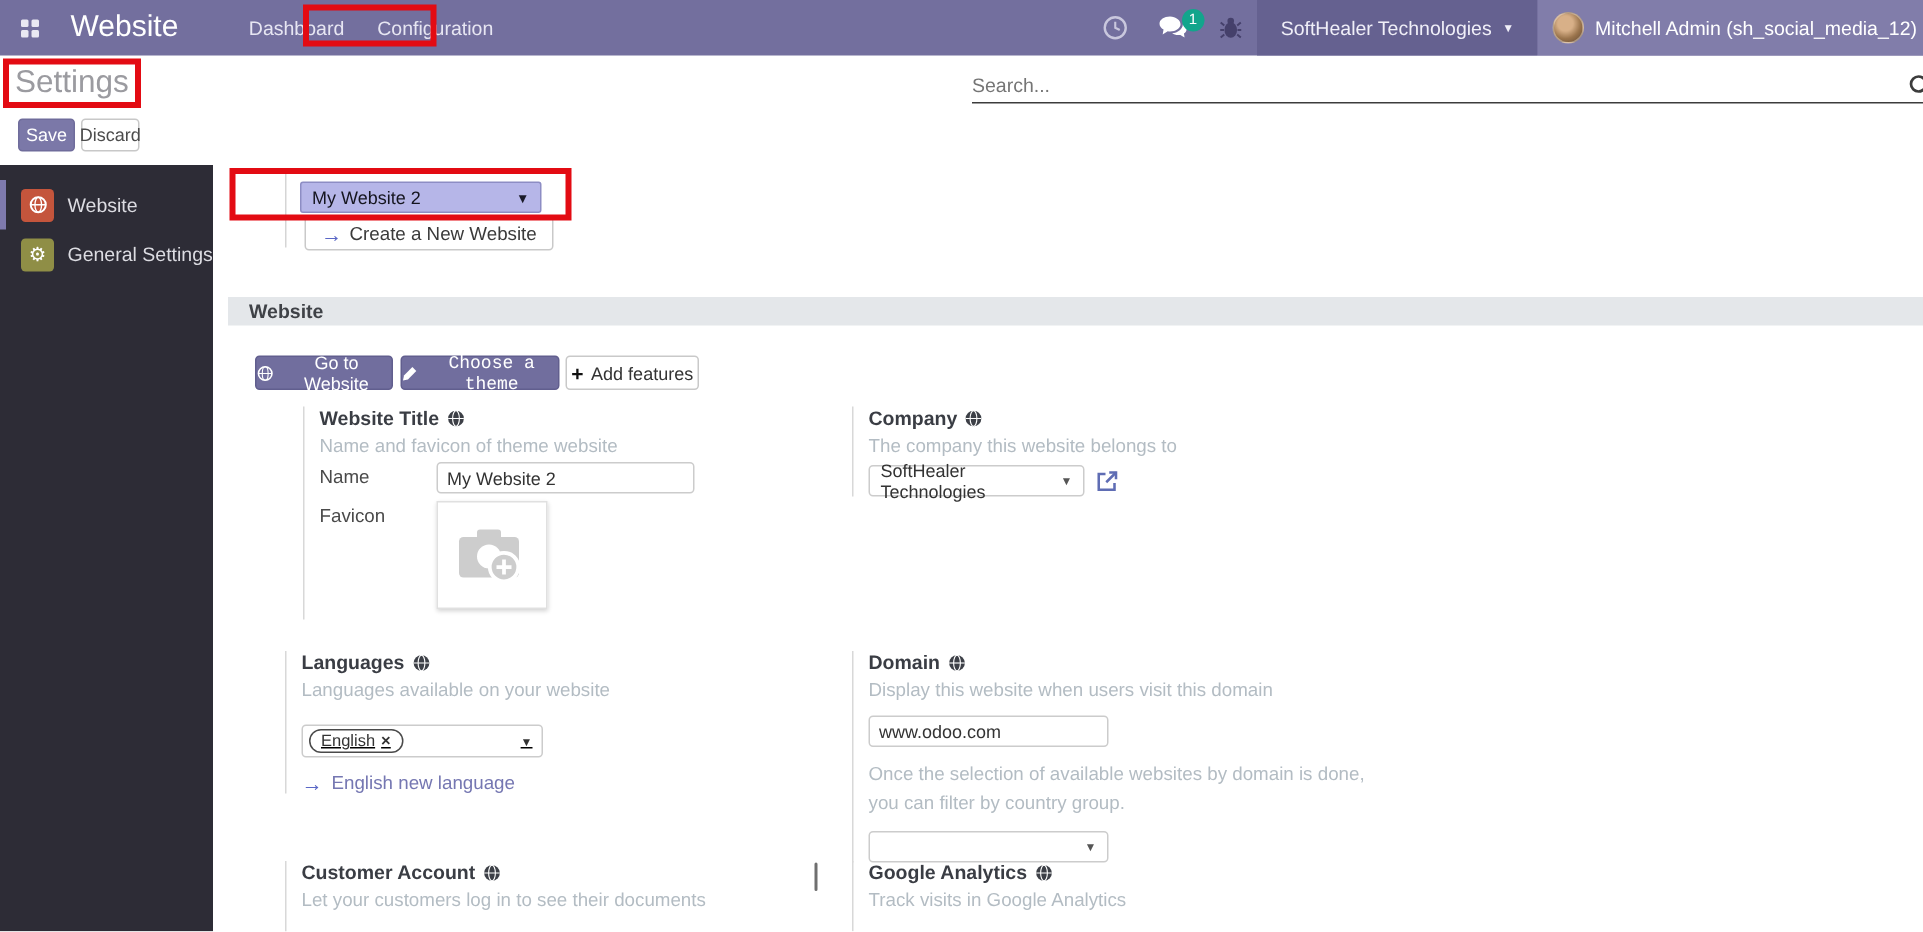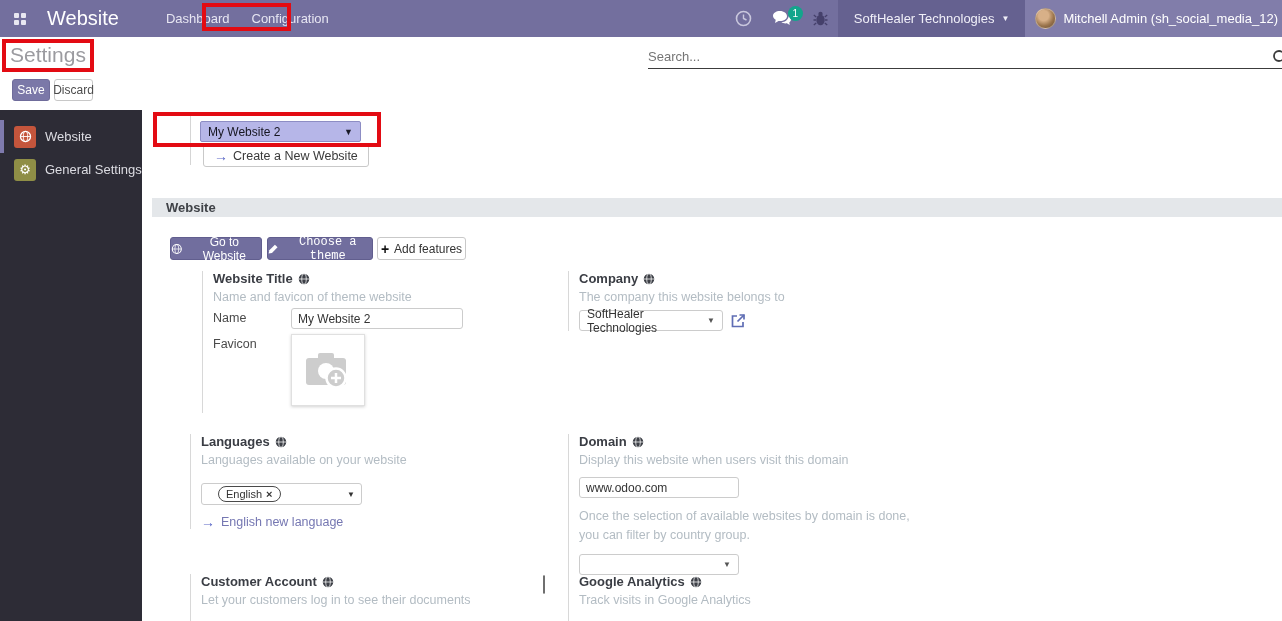--- a/index.html
+++ b/index.html
@@ -102,21 +102,21 @@
   .favicon-box { width:74px; height:72px; background:#fff; border:1px solid #e0e0e0;
                  box-shadow:0 1px 3px rgba(0,0,0,.18); display:flex; align-items:center;
                  justify-content:center; cursor:pointer; }
 
   .sel { height:21px; border:1px solid #ccc; border-radius:3px; background:#fff;
          display:flex; align-items:center; font-size:12px; color:#333; padding:0 7px; cursor:pointer; }
   .sel .caret-right { margin-left:auto; font-size:8px; color:#555; }
   .inline-row { display:flex; align-items:center; gap:7px; }
 
   .tagbox { width:161px; height:22px; border:1px solid #ccc; border-radius:3px; background:#fff;
-            display:flex; align-items:center; padding:0 6px 0 16px; cursor:pointer; }
+            display:flex; align-items:center; padding:0 6px 0 4px; cursor:pointer;text-decoration:underline; }
   .tag-pill { border:1px solid #4a4a4a; border-radius:10px; font-size:11px; color:#333;
               padding:1px 7px; display:flex; align-items:center; gap:4px; }
   .tag-x { font-weight:bold; font-size:11px; cursor:pointer; }
   .tagbox .caret-right { margin-left:auto; font-size:8px; color:#333; }
 
   .link-row { display:flex; align-items:center; gap:6px; cursor:pointer; }
   .link-row span.lbl { font-size:12.5px; color:#7577b2; }
 
   .help-text { font-size:12.5px; color:#b3bcc3; line-height:1.55; width:340px; }
 

